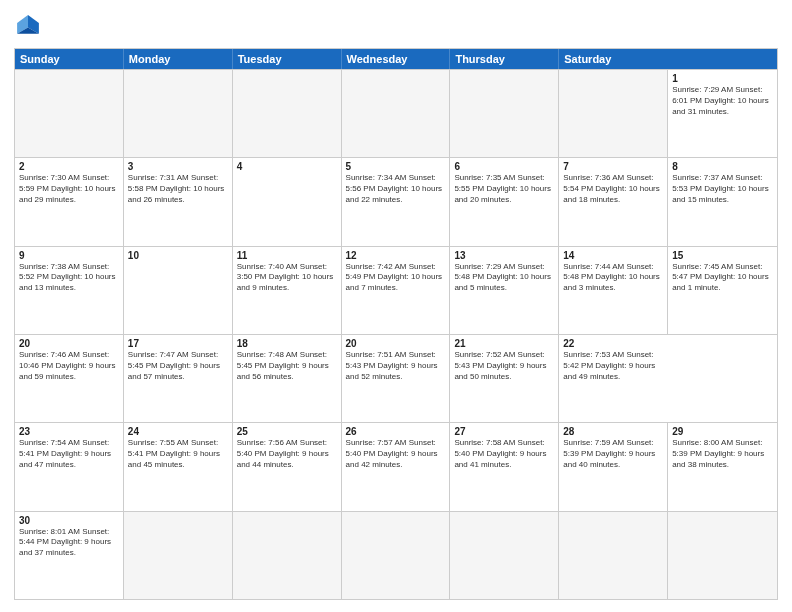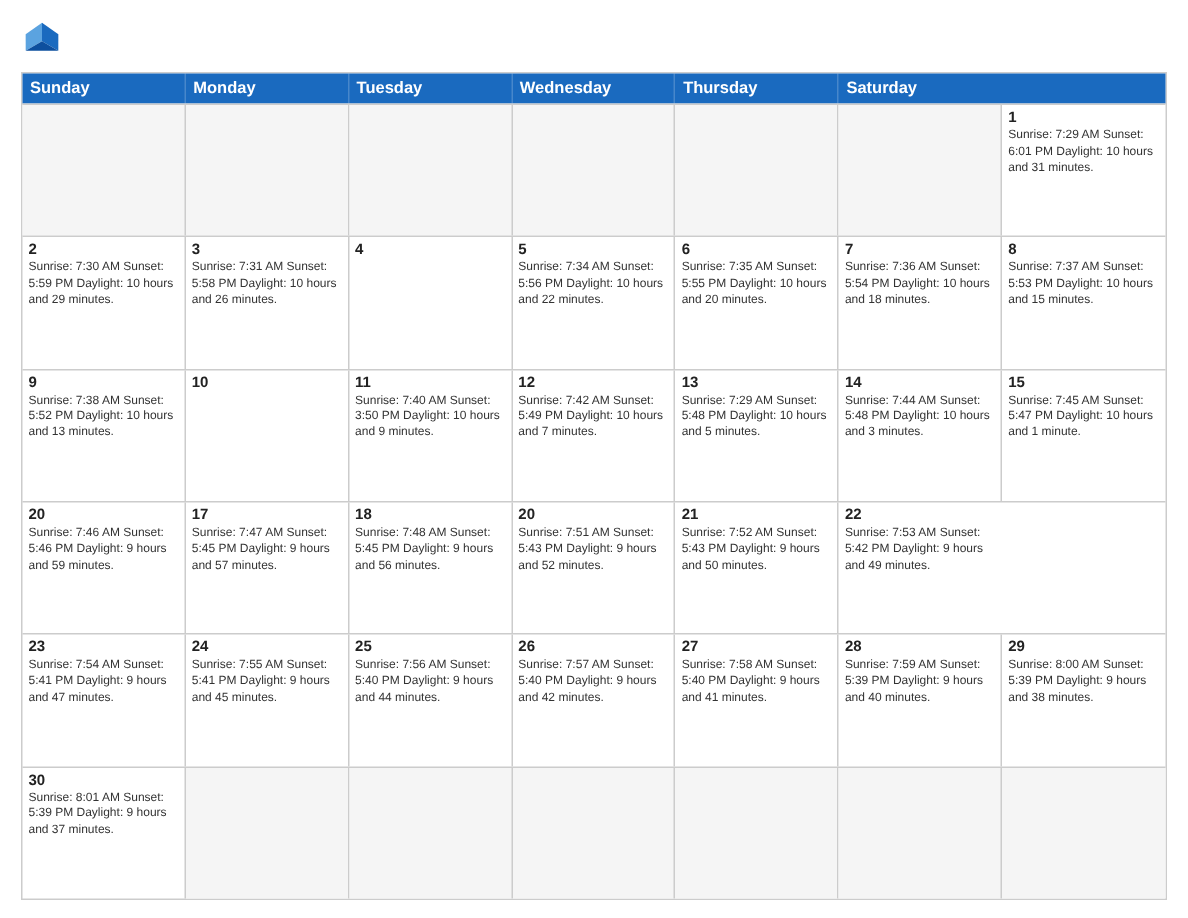--- a/index.html
+++ b/index.html
@@ -253,21 +253,21 @@
             <div class="day-info">Sunrise: 7:45 AM
 Sunset: 5:47 PM
 Daylight: 10 hours
 and 1 minute.</div>
           </div>
         </div>
         <div class="cal-row">
           <div class="cal-cell">
             <div class="day-num">20</div>
             <div class="day-info">Sunrise: 7:46 AM
-Sunset: 5:46 PM
+Sunset: 10:46 PM
 Daylight: 9 hours
 and 59 minutes.</div>
           </div>
           <div class="cal-cell">
             <div class="day-num">17</div>
             <div class="day-info">Sunrise: 7:47 AM
 Sunset: 5:45 PM
 Daylight: 9 hours
 and 57 minutes.</div>
           </div>
@@ -348,21 +348,21 @@
             <div class="day-info">Sunrise: 8:00 AM
 Sunset: 5:39 PM
 Daylight: 9 hours
 and 38 minutes.</div>
           </div>
         </div>
         <div class="cal-row">
           <div class="cal-cell">
             <div class="day-num">30</div>
             <div class="day-info">Sunrise: 8:01 AM
-Sunset: 5:39 PM
+Sunset: 5:44 PM
 Daylight: 9 hours
 and 37 minutes.</div>
           </div>
           <div class="cal-cell empty"></div>
           <div class="cal-cell empty"></div>
           <div class="cal-cell empty"></div>
           <div class="cal-cell empty"></div>
           <div class="cal-cell empty"></div>
           <div class="cal-cell empty"></div>
         </div>

